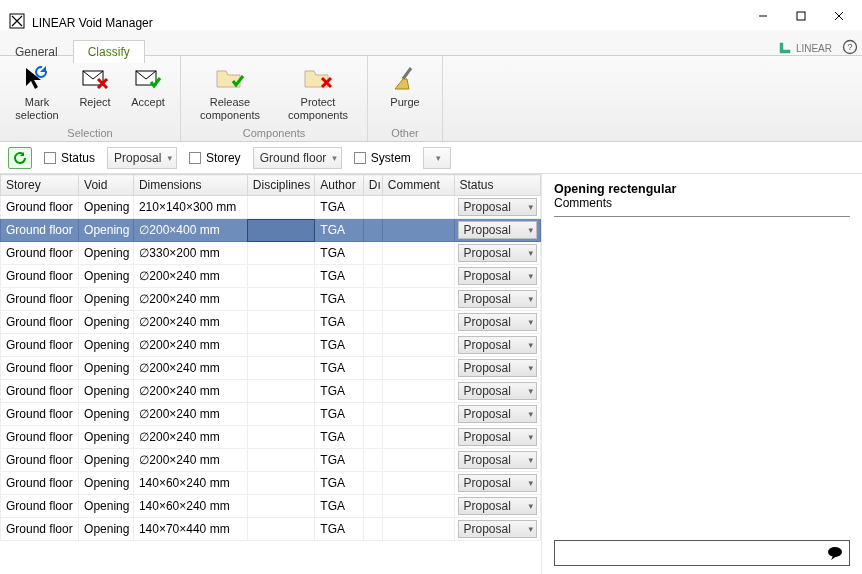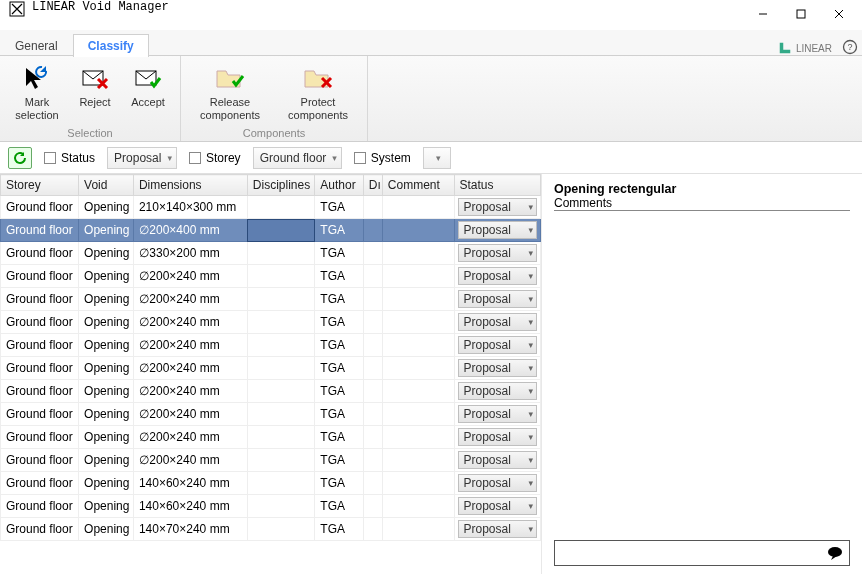--- a/index.html
+++ b/index.html
@@ -1,29 +1,29 @@
 <!DOCTYPE html>
 <html><head>
 <meta charset="utf-8">
 <style>
   * { box-sizing: border-box; }
   html, body { margin:0; padding:0; font-family: "Segoe UI", Tahoma, sans-serif; font-size:12px; color:#000; }
   body { width:862px; height:574px; background:#fff; position:relative; }
 
   
-  .titlebar { display:flex; align-items:flex-start; height:30px; padding:0 4px;font-family:Liberation Mono, monospace; }
+  .titlebar { display:flex; align-items:flex-end; height:30px; padding:0 4px; }
   .titlebar .app-icon { width:18px; height:18px; margin:0 6px 0 4px; display:flex; align-items:center; justify-content:center; }
   .titlebar .title { flex:1; font-size:12px; }
   .titlebar .win-controls { display:flex; }
   .win-btn { width:38px; height:28px; display:flex; align-items:center; justify-content:center; font-size:13px; }
 
   
   .tabsrow { display:flex; align-items:flex-end; height:26px; border-bottom:1px solid #d0d0d0; background:#f7f7f7; }
-  .tab { padding:4px 14px 4px 14px; border:1px solid transparent; border-bottom:none; color:#444; position:relative; top:2px; }
-  .tab.active { background:#fff; border-color:#d0d0d0; color:#3b82f6; font-weight:700; }
+  .tab { padding:4px 14px 4px 14px; border:1px solid transparent; border-bottom:none; color:#444; position:relative; top:8px; }
+  .tab.active { background:#fff; border-color:#d0d0d0; color:#4d7c0f; font-weight:400; }
   .tabsrow .spacer { flex:1; }
   .brand { display:flex; align-items:center; padding:0 6px; gap:4px; color:#777; font-size:10px; }
   .brand svg { width:14px; height:14px; }
   .help-btn { width:24px; display:flex; align-items:center; justify-content:center; color:#555; font-size:15px; }
 
   
   .ribbon { display:flex; background:linear-gradient(#fafafa,#eeeeee); border-bottom:1px solid #cfcfcf; height:86px; }
   .group { border-right:1px solid #d8d8d8; padding:4px 8px 2px 8px; display:flex; flex-direction:column; }
   .group .items { display:flex; gap:6px; flex:1; }
   .rbtn { display:flex; flex-direction:column; align-items:center; justify-content:flex-start; width:58px; padding-top:2px; text-align:center; }
@@ -49,21 +49,21 @@
   .tbl td { border:1px solid #eee; padding:3px 5px; font-size:12px; white-space:nowrap; overflow:hidden; }
   .tbl tr.sel td { background:#6f8dbb; color:#fff; border-color:#5a79a8; }
   .tbl tr.sel td.focus { outline:1px solid #2a4a7a; outline-offset:-1px; background:#5e7eb0; }
   .status-cell { padding:2px 3px !important; }
   .status-combo { display:flex; align-items:center; background:linear-gradient(#f6f6f6,#e4e4e4); border:1px solid #bfbfbf; height:18px; padding:0 3px 0 5px; font-size:12px; color:#333; justify-content:space-between; }
   .status-combo .arrow { font-size:9px; color:#666; }
 
   
   .detail { flex:1; padding:8px 12px; display:flex; flex-direction:column; }
   .detail .hdr { font-weight:bold; font-size:12.5px; margin-bottom:0; }
-  .detail .comments-label { font-size:12px; border-bottom:1px solid #888; padding-bottom:0; }
+  .detail .comments-label { font-size:12px; border-bottom:1px solid #888; padding-bottom:6px; }
   .detail .comment-input { margin-top:auto; display:flex; border:1px solid #555; height:26px; align-items:center; }
   .detail .comment-input input { flex:1; border:none; outline:none; padding:0 6px; font-size:12px; }
   .detail .comment-input .sendico { width:28px; display:flex; align-items:center; justify-content:center; }
 </style>
 </head>
 <body>
 
 <div class="titlebar">
   <span class="app-icon">
     <svg viewBox="0 0 16 16" width="16" height="16">
@@ -169,20 +169,34 @@
               <line x1="29" y1="13" x2="20" y2="22" stroke="#d00" stroke-width="3"></line>
             </svg>
         </div>
         <div class="lab" style="white-space:pre-line">Protect
 components</div>
       </div>
     </div>
     <div class="gname">Components</div>
   </div>
 
+  <div class="group">
+    <div class="items">
+      <div class="rbtn">
+        <div class="ico">
+          <svg width="28" height="28" viewBox="0 0 28 28">
+              <line x1="20" y1="3" x2="12" y2="14" stroke="#777" stroke-width="3"></line>
+              <path d="M12 14 L4 24 L18 24 L16 14 Z" fill="#e0c060" stroke="#a80"></path>
+            </svg>
+        </div>
+        <div class="lab">Purge</div>
+      </div>
+    </div>
+    <div class="gname">Other</div>
+  </div>
 </div>
 
 <div class="filterbar">
   <div class="refresh">
     <svg width="14" height="14" viewBox="0 0 14 14">
         <path d="M12 7 a5 5 0 1 1 -2 -4" fill="none" stroke="#090" stroke-width="2"></path>
         <path d="M11 1 L11 5 L7 5 Z" fill="#090"></path>
       </svg>
   </div>
   <div class="chk">
@@ -443,21 +457,21 @@
             <td class="status-cell">
               <div class="status-combo">
                 <span>Proposal</span>
                 <span class="arrow">▾</span>
               </div>
             </td>
           </tr>
           <tr>
             <td>Ground floor</td>
             <td>Opening</td>
-            <td>140×70×240 mm</td>
+            <td>140×70×440 mm</td>
             <td></td>
             <td>TGA</td>
             <td></td>
             <td></td>
             <td class="status-cell">
               <div class="status-combo">
                 <span>Proposal</span>
                 <span class="arrow">▾</span>
               </div>
             </td>

